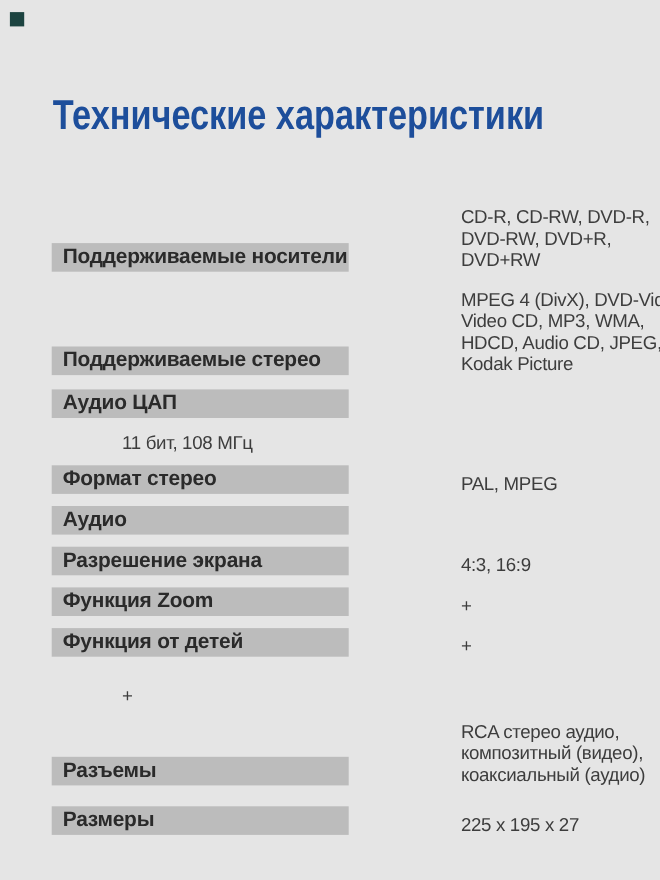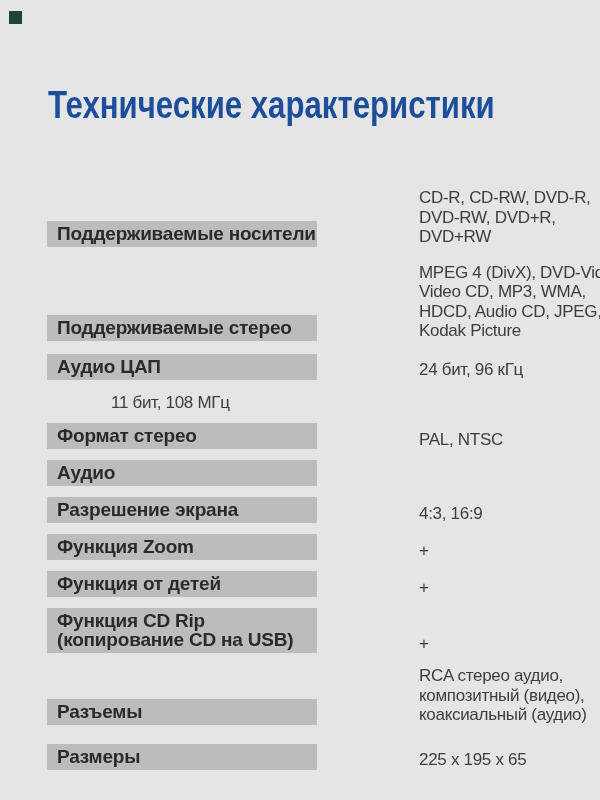--- a/index.html
+++ b/index.html
@@ -103,30 +103,29 @@
     <div class="spec-row mb-13">
       <div class="label-cell">Поддерживаемые стерео</div>
       <div class="value-cell">MPEG 4 (DivX), DVD-Video,
 Video CD, MP3, WMA,
 HDCD, Audio CD, JPEG,
 Kodak Picture</div>
     </div>
 
     <div class="spec-row">
       <div class="label-cell">Аудио ЦАП</div>
-      <div class="value-cell">24 бит, 96 кГц</div>
     </div>
 
     <div class="spec-row">
       <div class="value-cell">11 бит, 108 МГц</div>
     </div>
 
     <div class="spec-row">
       <div class="label-cell">Формат стерео</div>
-      <div class="value-cell">PAL, NTSC</div>
+      <div class="value-cell">PAL, MPEG</div>
     </div>
 
     <div class="spec-row">
       <div class="label-cell">Аудио</div>
     </div>
 
     <div class="spec-row">
       <div class="label-cell">Разрешение экрана</div>
       <div class="value-cell">4:3, 16:9</div>
     </div>
@@ -135,31 +134,29 @@
       <div class="label-cell">Функция Zoom</div>
       <div class="value-cell">+</div>
     </div>
 
     <div class="spec-row">
       <div class="label-cell">Функция от детей</div>
       <div class="value-cell">+</div>
     </div>
 
     <div class="spec-row plus-low">
-      <div class="label-cell">Функция CD Rip
-(копирование CD на USB)</div>
       <div class="value-cell">+</div>
     </div>
 
     <div class="spec-row mb-19">
       <div class="label-cell">Разъемы</div>
       <div class="value-cell">RCA стерео аудио,
 композитный (видео),
 коаксиальный (аудио)</div>
     </div>
 
     <div class="spec-row">
       <div class="label-cell">Размеры</div>
-      <div class="value-cell">225 x 195 x 65</div>
+      <div class="value-cell">225 x 195 x 27</div>
     </div>
 
   </div>
 </div>
 
 </body></html>

